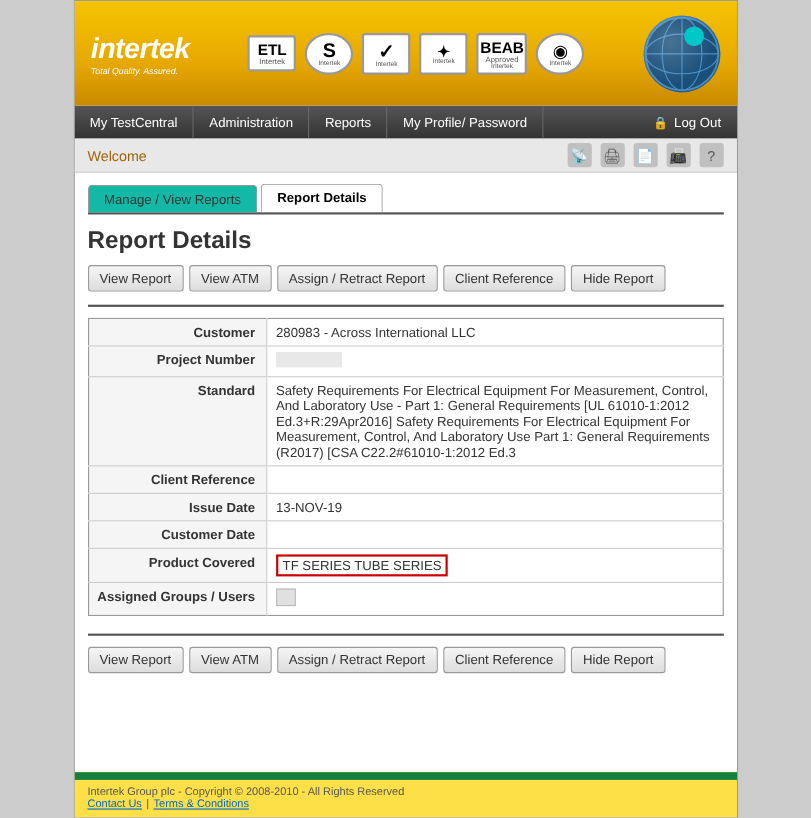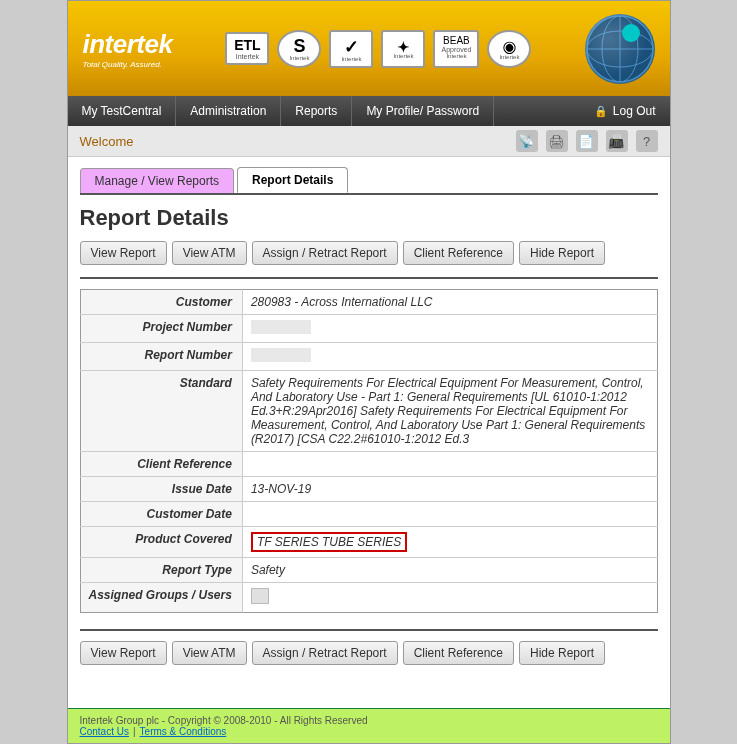--- a/index.html
+++ b/index.html
@@ -25,45 +25,45 @@
     .welcome-bar { background: #e8e8e8; border-bottom: 1px solid #ccc; padding: 4px 12px; display: flex; align-items: center; justify-content: space-between; }
     .welcome-text { font-size: 13px; color: #a16207; }
     .welcome-icons { display: flex; gap: 8px; align-items: center; }
     .w-icon { width: 22px; height: 22px; border-radius: 3px; background: #c0c0c0; display: flex; align-items: center; justify-content: center; cursor: pointer; font-size: 13px; color: #555; }
 
     
     .main-content { padding: 10px 12px; flex: 1; }
 
     
     .tabs { display: flex; align-items: flex-end; margin-bottom: 0; }
-    .tab { padding: 5px 14px; border: 1px solid #999; border-bottom: none; background: #f0abfc; color: #333; cursor: pointer; font-size: 12px; border-radius: 4px 4px 0 0; margin-right: 3px; }
+    .tab { padding: 5px 14px; border: 1px solid #999; border-bottom: none; background: #14b8a6; color: #333; cursor: pointer; font-size: 12px; border-radius: 4px 4px 0 0; margin-right: 3px; }
     .tab.active { background: #fff; border-bottom: 1px solid #fff; color: #000; font-weight: bold; }
     .tab-underline { border-bottom: 2px solid #555; margin-bottom: 10px; }
 
     
     .page-title { font-size: 22px; font-weight: bold; color: #333; margin: 8px 0 10px 0; }
 
     
     .toolbar { display: flex; gap: 5px; margin-bottom: 12px; }
     .btn { padding: 4px 10px; border: 1px solid #999; background: linear-gradient(to bottom, #f5f5f5, #ddd); color: #333; cursor: pointer; font-size: 12px; border-radius: 3px; }
 
     
-    .detail-table { width: 100%; border-collapse: collapse; border: 1px solid #999; margin-bottom: 16px; font-style: italic; }
+    .detail-table { width: 100%; border-collapse: collapse; border: 1px solid #999; margin-bottom: 16px; }
     .detail-table tr { border-bottom: 1px solid #ccc; }
     .detail-table tr:last-child { border-bottom: none; }
     .detail-table td { padding: 5px 8px; vertical-align: top; font-size: 12px; }
     .detail-table .label-cell { text-align: right; font-weight: bold; color: #333; width: 140px; padding-right: 10px; background: #f5f5f5; border-right: 1px solid #ccc; white-space: nowrap; }
     .detail-table .value-cell { color: #333; }
     .highlight-box { border: 2px solid #cc0000; display: inline-block; padding: 1px 4px; }
 
     
     .divider { border: none; border-top: 2px solid #555; margin: 4px 0 10px 0; }
 
     
-    .footer { background: #bef264; border-top: 1px solid #15803d; padding: 6px 12px; font-size: 10px; color: #555; }
+    .footer { background: #fde047; border-top: 7px solid #15803d; padding: 6px 12px; font-size: 10px; color: #555; }
     .footer-links { display: flex; gap: 4px; }
     .footer-link { color: #0066cc; cursor: pointer; text-decoration: underline; }
 
     .intertek-logo { display: flex; flex-direction: column; }
     .intertek-name { font-family: Arial, sans-serif; font-size: 26px; font-weight: 900; color: #fff; font-style: italic; letter-spacing: -0.5px; }
     .quality-text { font-size: 8px; color: #fff; font-style: italic; }
   </style>
 </head>
 <body>
 
@@ -90,21 +90,21 @@
         <span style="font-size:18px;font-weight:bold;color:#000;">✓</span>
         <span style="font-size:6px;color:#555;margin-top:-2px;">Intertek</span>
       </div>
 
       <div class="cert-badge" style="border:2px solid #999; width:38px; height:38px; justify-content:center;">
         <span style="font-size:14px;font-weight:bold;color:#000;">✦</span>
         <span style="font-size:6px;color:#555;margin-top:-2px;">Intertek</span>
       </div>
 
       <div class="cert-badge" style="border:2px solid #999; width:46px; height:38px;">
-        <span style="font-size:10px;font-weight:normal;color:#000;">BEAB</span>
+        <span style="font-size:14px;font-weight:bold;color:#000;">BEAB</span>
         <span style="font-size:7px;color:#555;">Approved</span>
         <span style="font-size:6px;color:#555;">Intertek</span>
       </div>
 
       <div class="cert-badge" style="border:2px solid #999; border-radius:50%; width:38px; height:38px; justify-content:center;">
         <span style="font-size:16px;color:#000;">◉</span>
         <span style="font-size:6px;color:#555;margin-top:-2px;">Intertek</span>
       </div>
     </div>
     <div style="display:flex; align-items:center; position:relative;">
@@ -171,50 +171,40 @@
         <td class="label-cell">Customer</td>
         <td class="value-cell">280983 - Across International LLC</td>
       </tr>
       <tr>
         <td class="label-cell">Project Number</td>
         <td class="value-cell">
           <span style="background:#e8e8e8; display:inline-block; width:60px; height:14px;"></span>
         </td>
       </tr>
       <tr>
-        <td class="label-cell">Report Number</td>
-        <td class="value-cell">
-          <span style="background:#e8e8e8; display:inline-block; width:60px; height:14px;"></span>
-        </td>
-      </tr>
-      <tr>
         <td class="label-cell">Standard</td>
         <td class="value-cell">Safety Requirements For Electrical Equipment For Measurement, Control, And Laboratory Use - Part 1: General Requirements [UL 61010-1:2012 Ed.3+R:29Apr2016] Safety Requirements For Electrical Equipment For Measurement, Control, And Laboratory Use Part 1: General Requirements (R2017) [CSA C22.2#61010-1:2012 Ed.3</td>
       </tr>
       <tr>
         <td class="label-cell">Client Reference</td>
         <td class="value-cell"></td>
       </tr>
       <tr>
         <td class="label-cell">Issue Date</td>
         <td class="value-cell">13-NOV-19</td>
       </tr>
       <tr>
         <td class="label-cell">Customer Date</td>
         <td class="value-cell"></td>
       </tr>
       <tr>
         <td class="label-cell">Product Covered</td>
         <td class="value-cell">
           <span class="highlight-box">TF SERIES TUBE SERIES</span>
         </td>
-      </tr>
-      <tr>
-        <td class="label-cell">Report Type</td>
-        <td class="value-cell">Safety</td>
       </tr>
       <tr>
         <td class="label-cell">Assigned Groups / Users</td>
         <td class="value-cell">
           <span style="background:#e0e0e0; display:inline-block; width:18px; height:16px; border:1px solid #bbb;"></span>
         </td>
       </tr>
     </tbody>
       </table>
 

